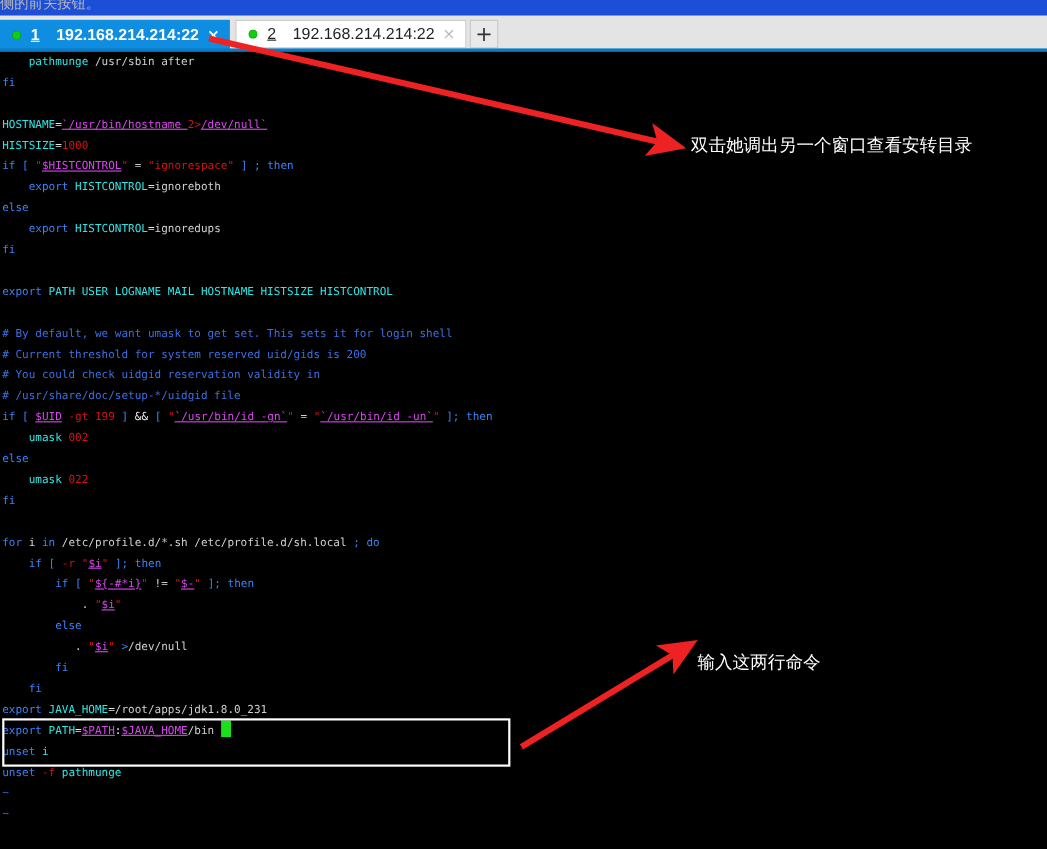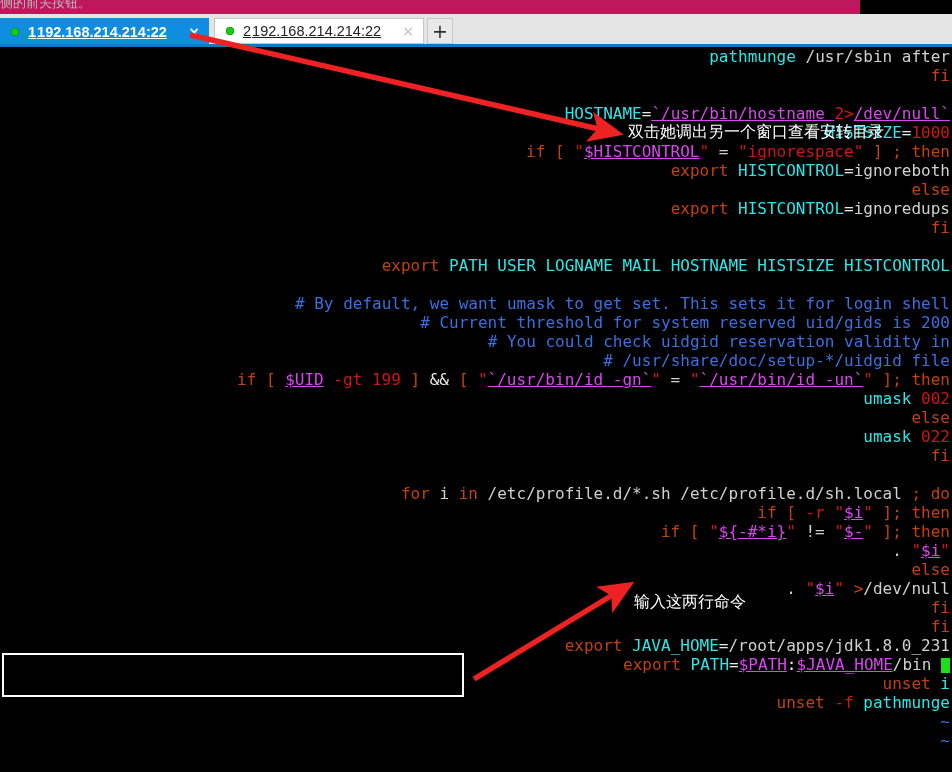--- a/index.html
+++ b/index.html
@@ -8,22 +8,22 @@
   body {
     width: 952px; height: 772px;
     background: #000;
     font-family: "Liberation Sans", sans-serif;
     overflow: hidden;
     position: relative;
   }
 
   
   #top-strip {
-    position:absolute; left:0; top:0; width:860px; height:14px;
-    background:#be185d; overflow:hidden;
+    position:absolute; left:0; top:0; width:952px; height:14px;
+    background:#1d4ed8; overflow:hidden;
   }
   #top-strip .cut-text {
     position:absolute; left:0; top:-6px;
     font-family:"DejaVu Sans", sans-serif;
     font-size:13px; color:#b9b9b9; white-space:nowrap;
     letter-spacing:0px;
   }
 
   
   #tabbar {
@@ -50,53 +50,52 @@
     background:#ffffff; color:#222; border:1px solid #c6c6c6;
   }
   .tab .dot {
     width:8px; height:8px; border-radius:50%;
     background:#12cd12; margin-left:11px; flex:0 0 auto;
     box-shadow:0 0 0 0.5px #0a8a0a inset;
   }
   .tab .idx {
     margin-left:9px; text-decoration:underline;
   }
-  .tab .addr { margin-left:1px;text-decoration:underline; }
+  .tab .addr { margin-left:15px; }
   .tab .closex {
     position:absolute; right:9px; top:50%; transform:translateY(-50%);
     font-size:14px; line-height:1; color:#ffffff; opacity:.95;
     font-family:"DejaVu Sans", sans-serif;
   }
   .tab.inactive .closex { color:#b5b5b5; }
   #newtab {
     position:absolute; left:427px; top:4px; width:26px; height:26px;
     background:#e9e9e9; border:1px solid #c6c6c6;
     display:flex; align-items:center; justify-content:center;
     font-size:19px; color:#333; line-height:1;
     font-family:"DejaVu Sans", sans-serif;
   }
 
   
   #terminal {
     position:absolute; left:0; top:47px; width:952px; height:725px;
     background:#000000;
     font-family:"DejaVu Sans Mono", monospace;
-    font-size:16px;
+    font-size:10px;
     overflow:hidden;
-    text-align:right;
   }
   #termlines {
     position:absolute; left:2px; top:0px; width:948px;
   }
   .tline {
     height:19px; line-height:19px; white-space:pre;
     color:#d0d0d0; letter-spacing:0px;
   }
   
-  .kw   { color:#c2410c; }               
+  .kw   { color:#3b82f6; }               
   .id   { color:#2ee6e6; }               
   .str  { color:#d21414; }               
   .var  { color:#d946ef;text-decoration:underline; }               
   .cmt  { color:#3b6fe0; }               
   .op   { color:#e8e8e8; }               
   .pl   { color:#d0d0d0; }
 
   .cursor {
     display:inline-block; width:9px; height:15px;
     background:#19e019; vertical-align:-3px;

